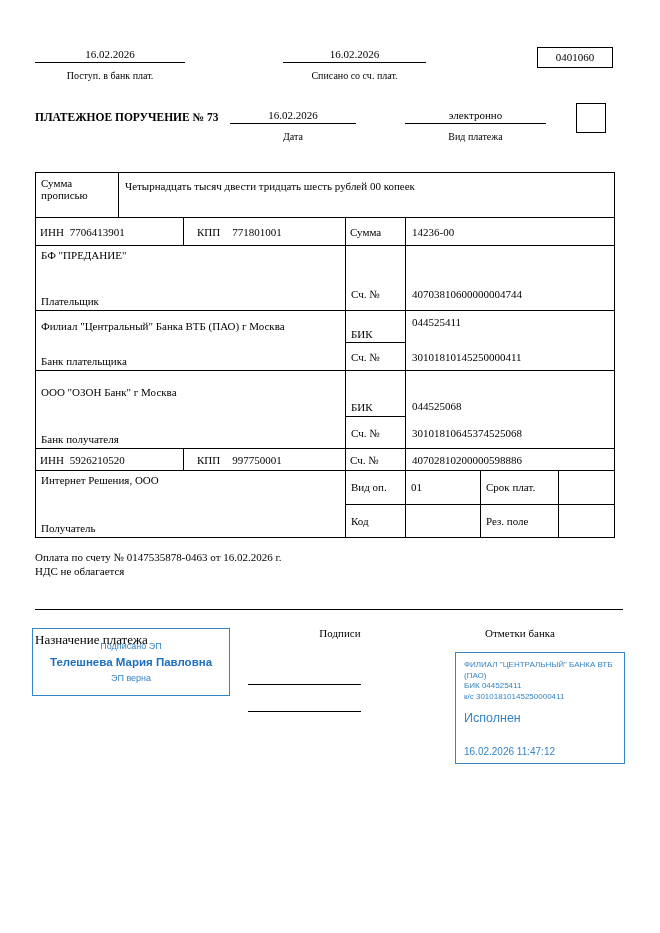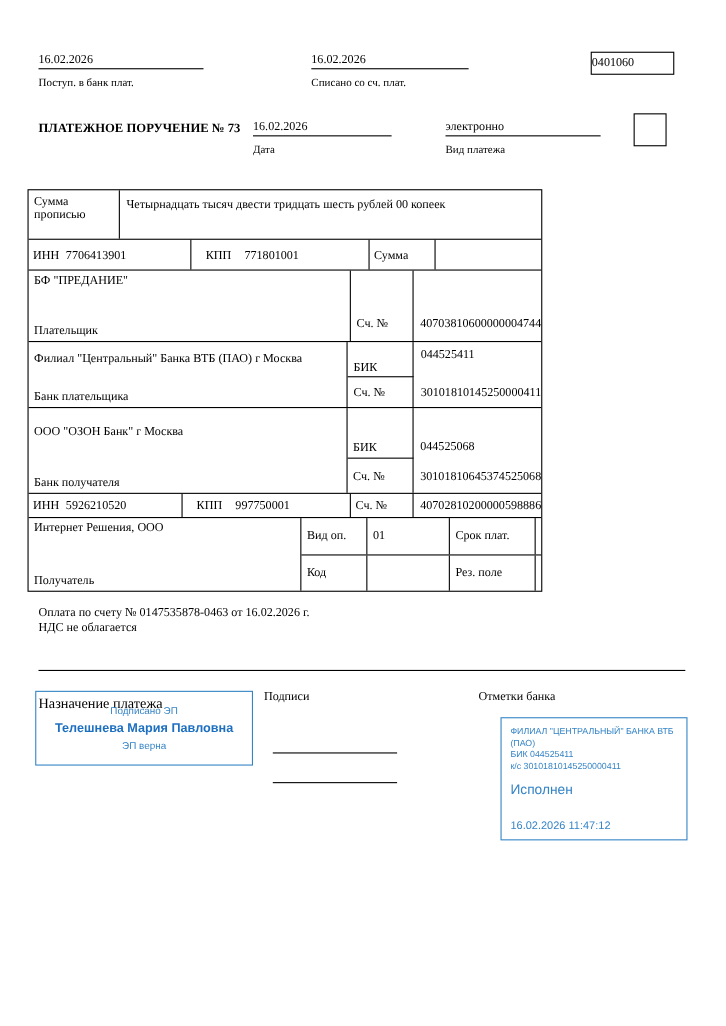--- a/index.html
+++ b/index.html
@@ -2,21 +2,21 @@
 <html style="--color-stamp_blue: #3584c6; --color-stamp_blue_dark: #1d6fc0;"><head>
 <meta charset="utf-8">
 <style>
   * { margin:0; padding:0; box-sizing:border-box; }
   html,body { background:#fff; }
   body {
     width:660px; height:933px; position:relative;
     font-family:"Liberation Serif", serif; color:#000; font-size:11px;
   }
   .abs { position:absolute; }
-  .ctr { }
+  .ctr { text-align:center; }
   .f10 { font-size:10px; }
   .f11 { font-size:11px; }
   .bb  { border-bottom:1px solid #000; }
   .box { border:1px solid #000; }
   .bold{ font-weight:bold; }
 
   
   .ptable { border:1px solid #000; }
   .trow { display:flex; border-bottom:1px solid #000; align-items:stretch; }
   .trow.last { border-bottom:none; }
@@ -59,37 +59,38 @@
   <div class="abs bold" style="left:35px;top:111px;font-size:11.5px">ПЛАТЕЖНОЕ ПОРУЧЕНИЕ № 73</div>
 
   <div class="abs ctr bb f11" style="left:230px;top:109px;width:126px;padding-bottom:2px">16.02.2026</div>
   <div class="abs ctr f10" style="left:230px;top:131px;width:126px">Дата</div>
 
   <div class="abs ctr bb f11" style="left:405px;top:109px;width:141px;padding-bottom:2px">электронно</div>
   <div class="abs ctr f10" style="left:405px;top:131px;width:141px">Вид платежа</div>
 
   <div class="abs box" style="left:576px;top:103px;width:30px;height:30px"></div>
 
-  <div class="abs ptable" style="left:25px;top:172px;width:468px">
+  <div class="abs ptable" style="left:35px;top:172px;width:580px">
 
     <div class="trow" style="height:45px">
       <div class="c" style="width:83px;padding:4px 5px">Сумма прописью</div>
       <div style="flex:1;padding:7px 6px 0">Четырнадцать тысяч двести тридцать шесть рублей 00 копеек</div>
     </div>
 
     <div class="trow" style="height:28px">
       <div class="c hcell" style="width:148px">
         <span>ИНН</span>
         <span style="margin-left:6px">7706413901</span>
       </div>
       <div class="c hcell" style="width:162px;padding-left:13px">
         <span>КПП</span>
         <span style="margin-left:12px">771801001</span>
       </div>
       <div class="c hcell" style="width:60px">Сумма</div>
+      <div class="hcell" style="flex:1;padding-left:6px">14236-00</div>
     </div>
 
     <div class="trow" style="height:65px">
       <div class="c vcell" style="width:310px">
         <div>БФ "ПРЕДАНИЕ"</div>
         <div>Плательщик</div>
       </div>
       <div class="c" style="width:60px;display:flex;align-items:flex-end;padding:0 0 10px 5px">Сч. №</div>
       <div style="flex:1;display:flex;align-items:flex-end;padding:0 0 10px 6px">40703810600000004744</div>
     </div>

